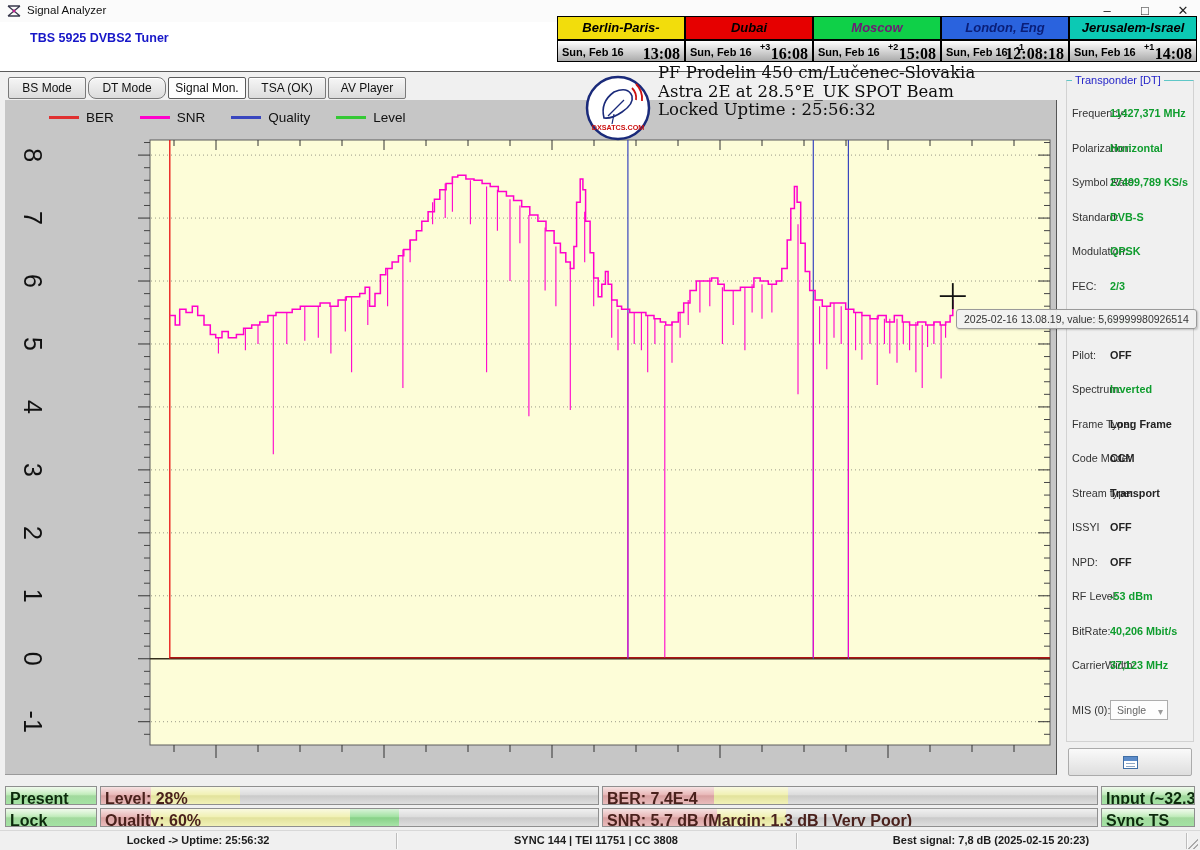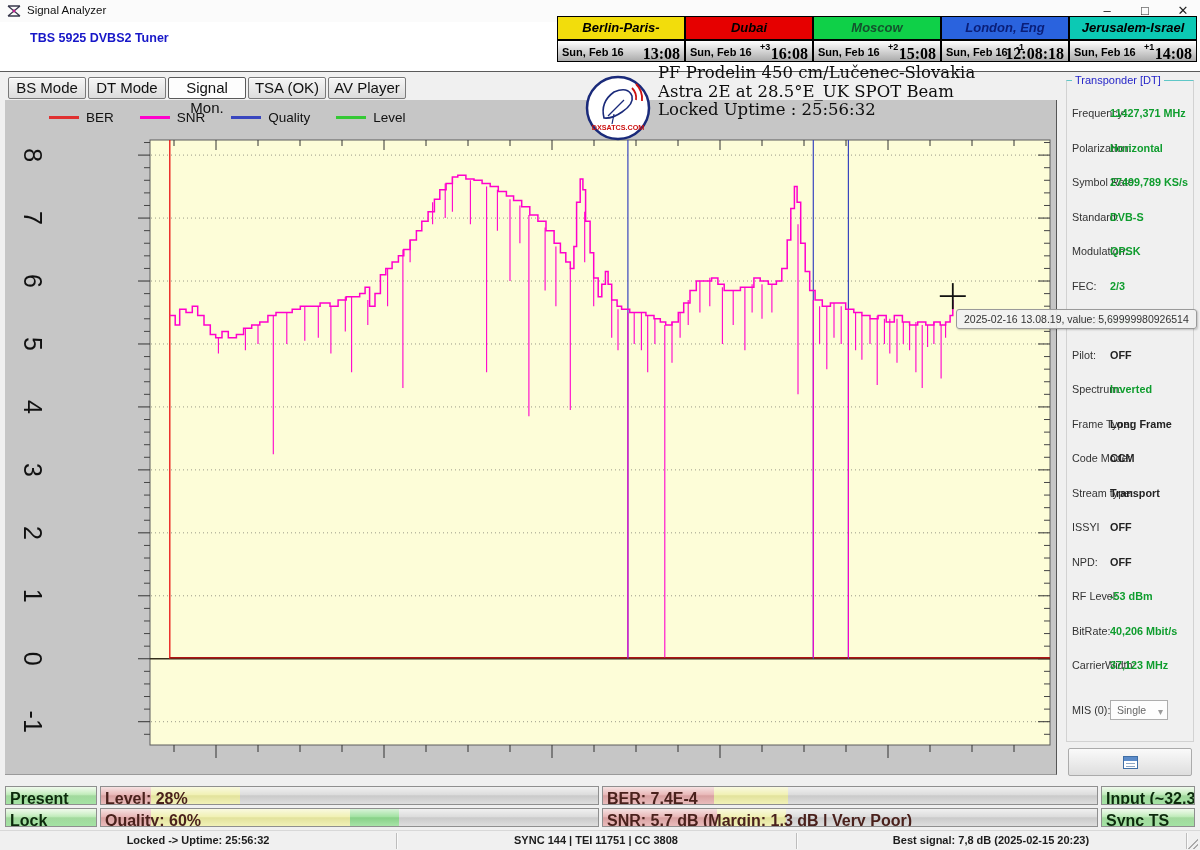--- a/index.html
+++ b/index.html
@@ -20,21 +20,21 @@
 
   
   .clockcell{position:absolute;border:1px solid #000;box-sizing:border-box;}
   .clockhead{font-size:13px;font-weight:bold;font-style:italic;text-align:center;line-height:22px;height:24px;}
   .clockdate{height:22px;background:linear-gradient(#ffffff,#ababab);font-size:11px;font-weight:bold;color:#000;}
   .clockdate .d{position:absolute;left:4px;top:5px;}
   .clockdate .off{position:absolute;left:74px;top:1px;font-size:9px;}
   .clockdate .t{position:absolute;right:4px;top:4px;font-size:16px;font-family:Liberation Serif, serif;}
 
   
-  .tab{position:absolute;top:77px;height:22px;background:linear-gradient(#f6f6f6,#dcdcdc);border:1px solid #7a7a7a;border-radius:2px;box-sizing:border-box;font-size:15px;color:#111;text-align:center;line-height:20px;box-shadow:inset 0 1px 0 #fff;}
+  .tab{position:absolute;top:77px;height:22px;background:linear-gradient(#f6f6f6,#dcdcdc);border:1px solid #7a7a7a;border-radius:2px;box-sizing:border-box;font-size:12px;color:#111;text-align:center;line-height:20px;box-shadow:inset 0 1px 0 #fff;}
   .tab.active{background:#fdfdfd;border-color:#5a5a5a;font-weight:normal;}
 
   
   .chartpanel{left:5px;top:100px;width:1052px;height:675px;background:#c6c6c6;border-right:1px solid #555;border-bottom:1px solid #9a9a9a;box-sizing:border-box;padding-left:30px;}
   .legend{position:absolute;left:44px;top:8px;display:flex;gap:26px;align-items:center;height:18px;}
   .legend .item{display:flex;align-items:center;gap:7px;}
   .legend .dash{width:30px;height:3px;}
   .legend .lab{font-size:13.5px;color:#111;}
 
   
@@ -436,40 +436,40 @@
       <div class="d" style="position: absolute;">Sun, Feb 16</div>
       <span class="off"></span>
       <span class="t">13:08</span>
     </div>
     <div class="clockcell clockhead" style="left: 685px; top: 16px; width: 128px; background: rgb(230, 0, 0); color: rgb(0, 0, 0);">Dubai</div>
     <div class="clockcell clockdate" style="left: 685px; top: 40px; width: 128px;">
       <div class="d" style="position: absolute;">Sun, Feb 16</div>
       <span class="off">+3</span>
       <span class="t">16:08</span>
     </div>
-    <div class="clockcell clockhead" style="left: 813px; top: 16px; width: 128px; background: rgb(15, 208, 72); color: #14532d;">Moscow</div>
+    <div class="clockcell clockhead" style="left: 813px; top: 16px; width: 128px; background: rgb(15, 208, 72); color: #701a75;">Moscow</div>
     <div class="clockcell clockdate" style="left: 813px; top: 40px; width: 128px;">
       <div class="d" style="position: absolute;">Sun, Feb 16</div>
       <span class="off">+2</span>
       <span class="t">15:08</span>
     </div>
     <div class="clockcell clockhead" style="left: 941px; top: 16px; width: 128px; background: rgb(42, 99, 222); color: rgb(10, 30, 120);">London, Eng</div>
     <div class="clockcell clockdate" style="left: 941px; top: 40px; width: 128px;">
       <div class="d" style="position: absolute;">Sun, Feb 16</div>
       <span class="off">-1</span>
       <span class="t">12:08:18</span>
     </div>
     <div class="clockcell clockhead" style="left: 1069px; top: 16px; width: 128px; background: rgb(12, 201, 180); color: rgb(0, 0, 0);">Jerusalem-Israel</div>
     <div class="clockcell clockdate" style="left: 1069px; top: 40px; width: 128px;">
       <div class="d" style="position: absolute;">Sun, Feb 16</div>
       <span class="off">+1</span>
       <span class="t">14:08</span>
     </div>
     <div class="tab" style="left: 8px; width: 78px;">BS Mode</div>
-    <div class="tab" style="left: 88px; width: 78px;">DT Mode</div>
+    <div class="tab" style="left: 88px; width: 78px; border-radius: 8px;">DT Mode</div>
     <div class="tab active" style="left: 168px; width: 78px;">Signal Mon.</div>
     <div class="tab" style="left: 248px; width: 78px;">TSA (OK)</div>
     <div class="tab" style="left: 328px; width: 78px;">AV Player</div>
     <div class="trow-label" style="left: 1072px; top: 107px;">Frequency:</div>
     <div class="trow-value" style="left: 1110px; top: 107px; color: rgb(15, 157, 46);">11427,371 MHz</div>
     <div class="trow-label" style="left: 1072px; top: 141.5px;">Polarization:</div>
     <div class="trow-value" style="left: 1110px; top: 141.5px; color: rgb(15, 157, 46);">Horizontal</div>
     <div class="trow-label" style="left: 1072px; top: 176px;">Symbol Rate:</div>
     <div class="trow-value" style="left: 1110px; top: 176px; color: rgb(15, 157, 46);">27499,789 KS/s</div>
     <div class="trow-label" style="left: 1072px; top: 210.5px;">Standard:</div>

